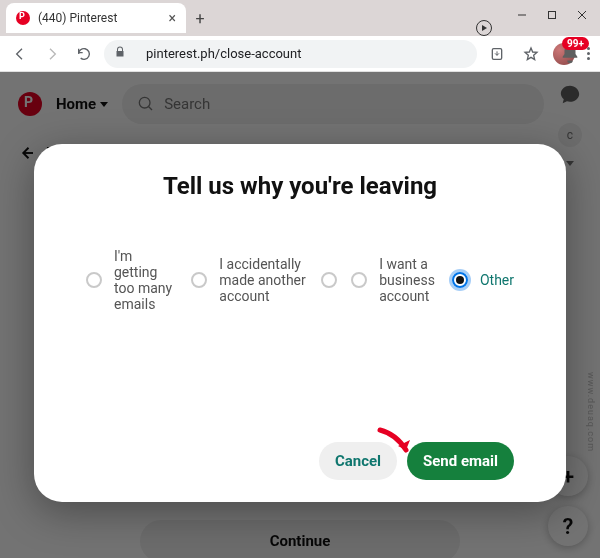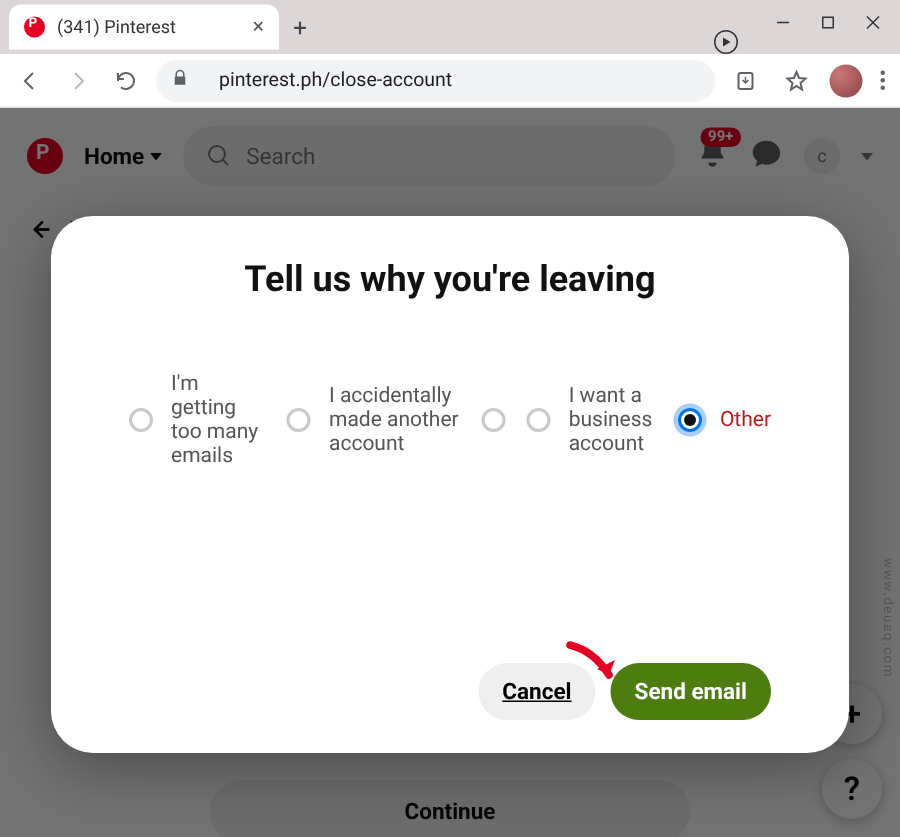--- a/index.html
+++ b/index.html
@@ -35,21 +35,21 @@
   
   .page { position:relative; height:486px; }
   .page-content { position:absolute; inset:0; background:#fff; }
   .topbar { height:64px; display:flex; align-items:center; gap:14px; padding:0 18px; }
   .logo { width:24px;height:24px;border-radius:50%;background:#e60023; position:relative;}
   .logo::after{content:"P";color:#fff;font-weight:700;font-size:14px;position:absolute;left:6px;top:2px;}
   .home { display:flex; align-items:center; gap:4px; font-weight:700; font-size:15px; color:#111;}
   .chev { width:0;height:0;border-left:4px solid transparent;border-right:4px solid transparent;border-top:5px solid #111; }
   .search { flex:1; height:40px; background:#efefef; border-radius:24px; display:flex; align-items:center; gap:10px; padding:0 16px; color:#767676; font-size:15px;}
   .search svg{width:16px;height:16px;fill:#767676;}
-  .tb-right { display:flex; align-items:center; gap:14px; }
+  .tb-right { display:flex; align-items:center; gap:14px;flex-direction:column; }
   .bell { position:relative; }
   .bell svg{width:22px;height:22px;fill:#5f5f5f;}
   .badge { position:absolute; top:-6px; right:-8px; background:#e60023; color:#fff; font-size:10px; font-weight:700; border-radius:10px; padding:1px 5px; }
   .bubble svg{width:22px;height:22px;fill:#5f5f5f;}
   .user { width:24px;height:24px;border-radius:50%;background:#efefef;color:#767676;display:flex;align-items:center;justify-content:center;font-size:12px;}
   .smchev{ width:0;height:0;border-left:4px solid transparent;border-right:4px solid transparent;border-top:5px solid #767676; }
   .backrow { display:flex; align-items:center; gap:10px; padding:8px 18px; font-weight:700; color:#111; font-size:15px;}
   .backrow svg{width:18px;height:18px;stroke:#111;fill:none;stroke-width:2.5;}
   .continue { width:320px; height:42px; margin:350px auto 0; background:#efefef; border-radius:22px; display:flex;align-items:center;justify-content:center; font-weight:700; color:#111; font-size:15px;}
   .fab-col { position:absolute; right:12px; bottom:12px; display:flex; flex-direction:column; gap:10px; }
@@ -58,38 +58,38 @@
   .dim { position:absolute; inset:0; background:rgba(0,0,0,0.55); }
 
   
   .modal { position:absolute; left:34px; right:34px; top:72px; bottom:56px; background:#fff; border-radius:28px; padding:28px 52px 22px; box-shadow:0 10px 40px rgba(0,0,0,.35); display:flex; flex-direction:column; }
   .modal h1 { text-align:center; font-size:24px; font-weight:700; color:#111; margin-bottom:48px; }
   .opts { display:flex; flex-direction:row; gap:14px; }
   .opt { display:flex; align-items:center; gap:12px; font-size:14px; color:#555; }
   .radio { width:16px;height:16px;border:2px solid #c9c9c9;border-radius:50%; flex:0 0 auto; position:relative; }
   .opt.selected .radio { border-color:#0074e8; box-shadow:0 0 0 3px rgba(0,116,232,.35); }
   .opt.selected .radio::after { content:""; position:absolute; inset:2px; background:#111; border-radius:50%; }
-  .opt.selected { color:#b91c1c; }
+  .opt.selected { color:#0f766e; }
   .actions { margin-top:auto; display:flex; gap:10px; justify-content:flex-end; align-items:center; position:relative; }
   .btn { height:38px; padding:0 16px; border-radius:20px; font-size:15px; font-weight:700; display:flex;align-items:center; }
-  .btn.secondary { background:#efefef; color:#000000;text-decoration:underline; }
-  .btn.primary { background:#4d7c0f; color:#fff; }
+  .btn.secondary { background:#efefef; color:#0f766e; }
+  .btn.primary { background:#15803d; color:#fff; }
   .arrow { position:absolute; right:98px; top:-16px; }
   .arrow svg { width:40px; height:34px; }
 
   .watermark { position:absolute; right:4px; top:300px; writing-mode:vertical-rl; font-size:9px; color:rgba(0,0,0,.25); letter-spacing:1px;}
 </style>
 </head>
 <body>
 
 <div class="titlebar">
   <div class="tabs">
     <div class="tab">
       <span class="favicon"></span>
-      <span>(341) Pinterest</span>
+      <span>(440) Pinterest</span>
       <span class="tclose">×</span>
     </div>
     <div class="newtab">+</div>
   </div>
   <div class="media-badge">
       <div class="tri"></div>
     </div>
   <div class="wincontrols">
     <div class="winbtn">
         <svg viewBox="0 0 10 10">

